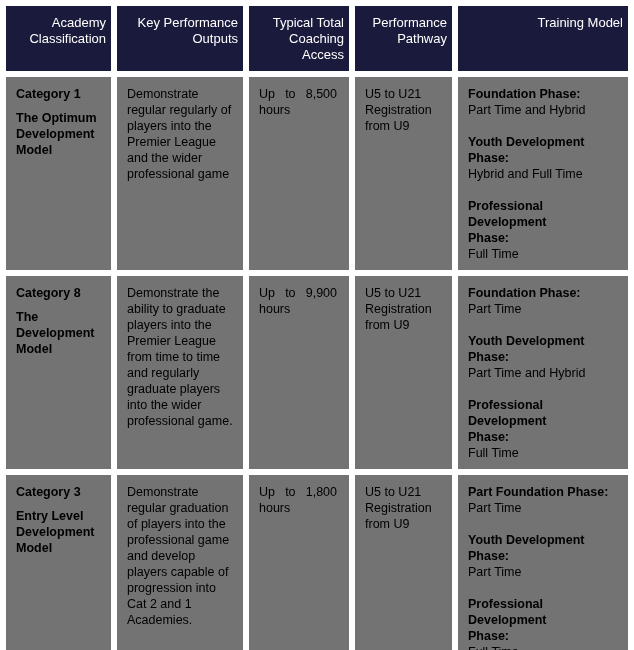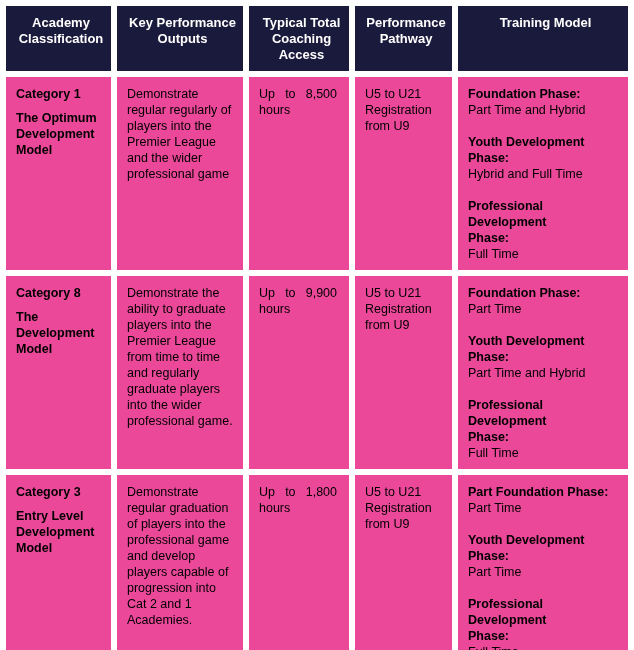--- a/index.html
+++ b/index.html
@@ -11,29 +11,29 @@
   }
   table.eppp {
     border-collapse: separate;
     border-spacing: 6px;
     width: 634px;
     table-layout: fixed;
   }
   th.hcell {
     background: #1a1a3d;
     color: #ffffff;
-    font-weight: bold;
+    font-weight: normal;
     font-size: 13px;
     line-height: 16px;
-    text-align: center;
+    text-align: right;
     vertical-align: top;
     padding: 9px 5px 8px 10px;
   }
   td.cell {
-    background: #ec4899;
+    background: #737373;
     vertical-align: top;
     font-size: 12.5px;
     line-height: 16px;
     padding: 9px 8px 8px 10px;
   }
   .category { font-weight: bold; }
   .model { font-weight: bold; margin-top: 8px; }
   .coach-line1 { display: flex; justify-content: space-between; padding-right: 4px; gap: 8px; }
   .pathway { white-space: pre-line; }
   .phase { margin-bottom: 16px; }

